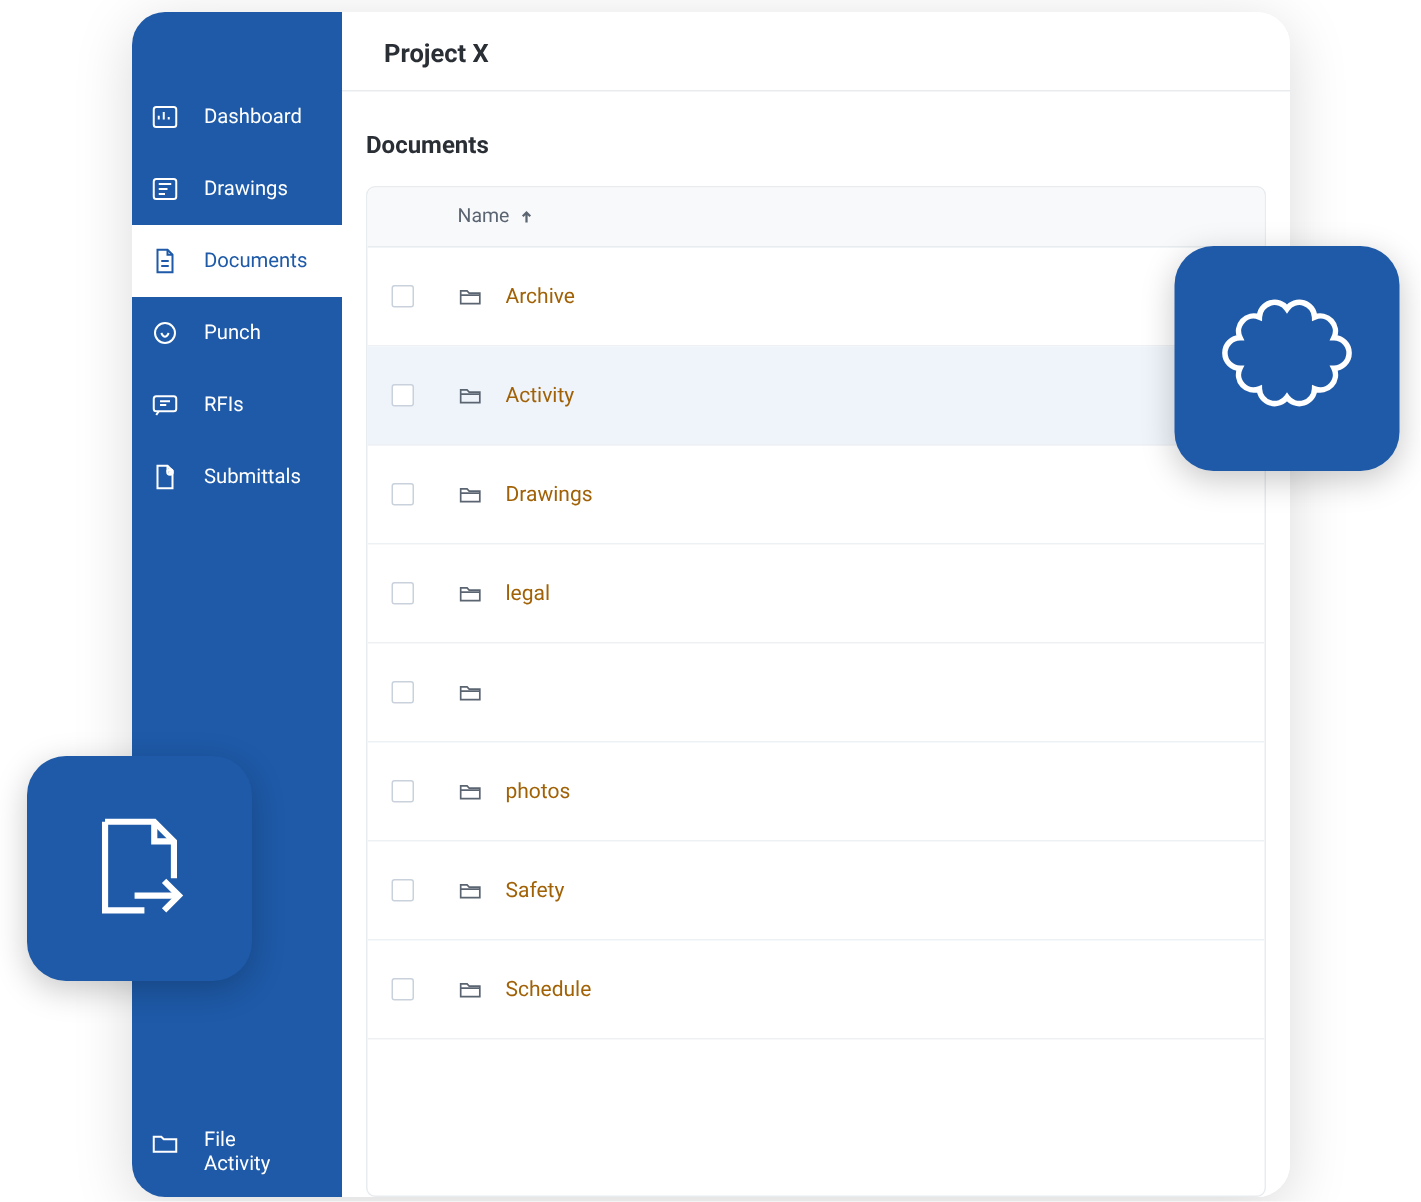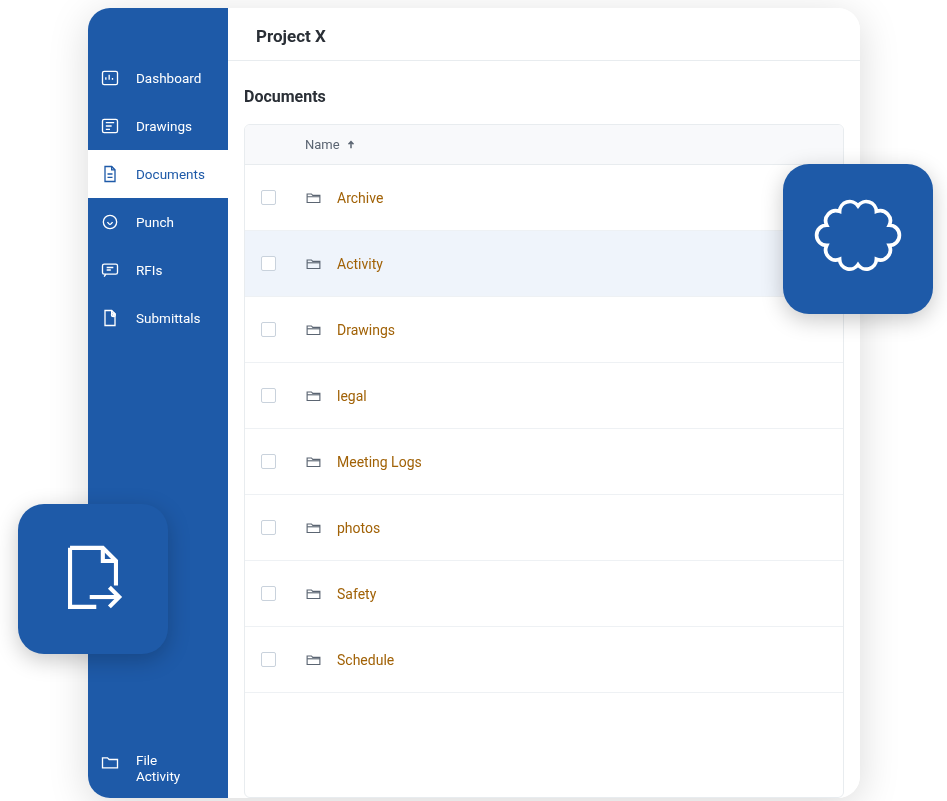--- a/index.html
+++ b/index.html
@@ -315,21 +315,20 @@
             <div class="table-row">
               <div class="col-check">
                 <div class="checkbox"></div>
               </div>
               <div class="col-icon">
                 <svg viewBox="0 0 24 24">
                   <path d="M3 7h6l2 2h10v10H3z"></path>
                   <path d="M3 11h18"></path>
                 </svg>
               </div>
-              <div class="col-name">Meeting Logs</div>
             </div>
             <div class="table-row">
               <div class="col-check">
                 <div class="checkbox"></div>
               </div>
               <div class="col-icon">
                 <svg viewBox="0 0 24 24">
                   <path d="M3 7h6l2 2h10v10H3z"></path>
                   <path d="M3 11h18"></path>
                 </svg>

